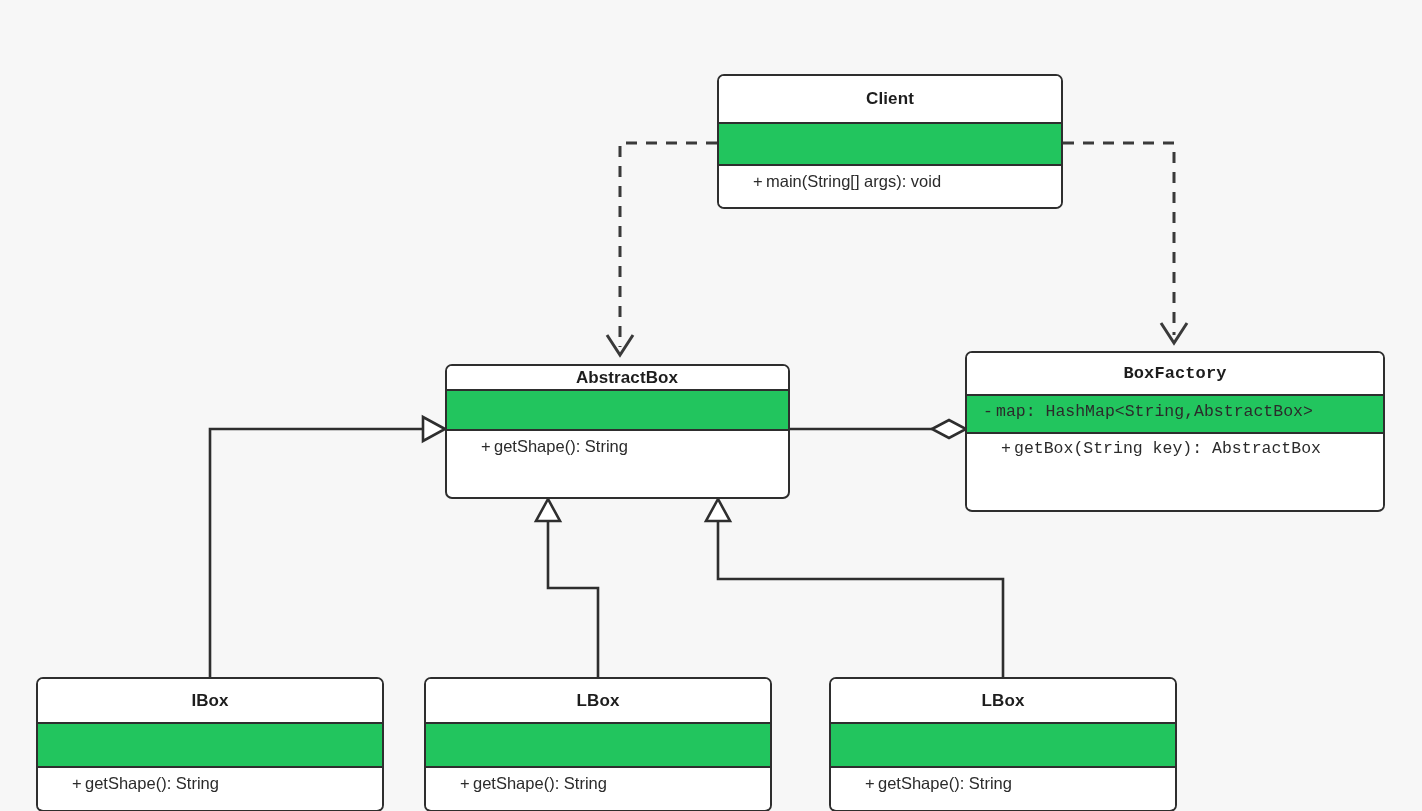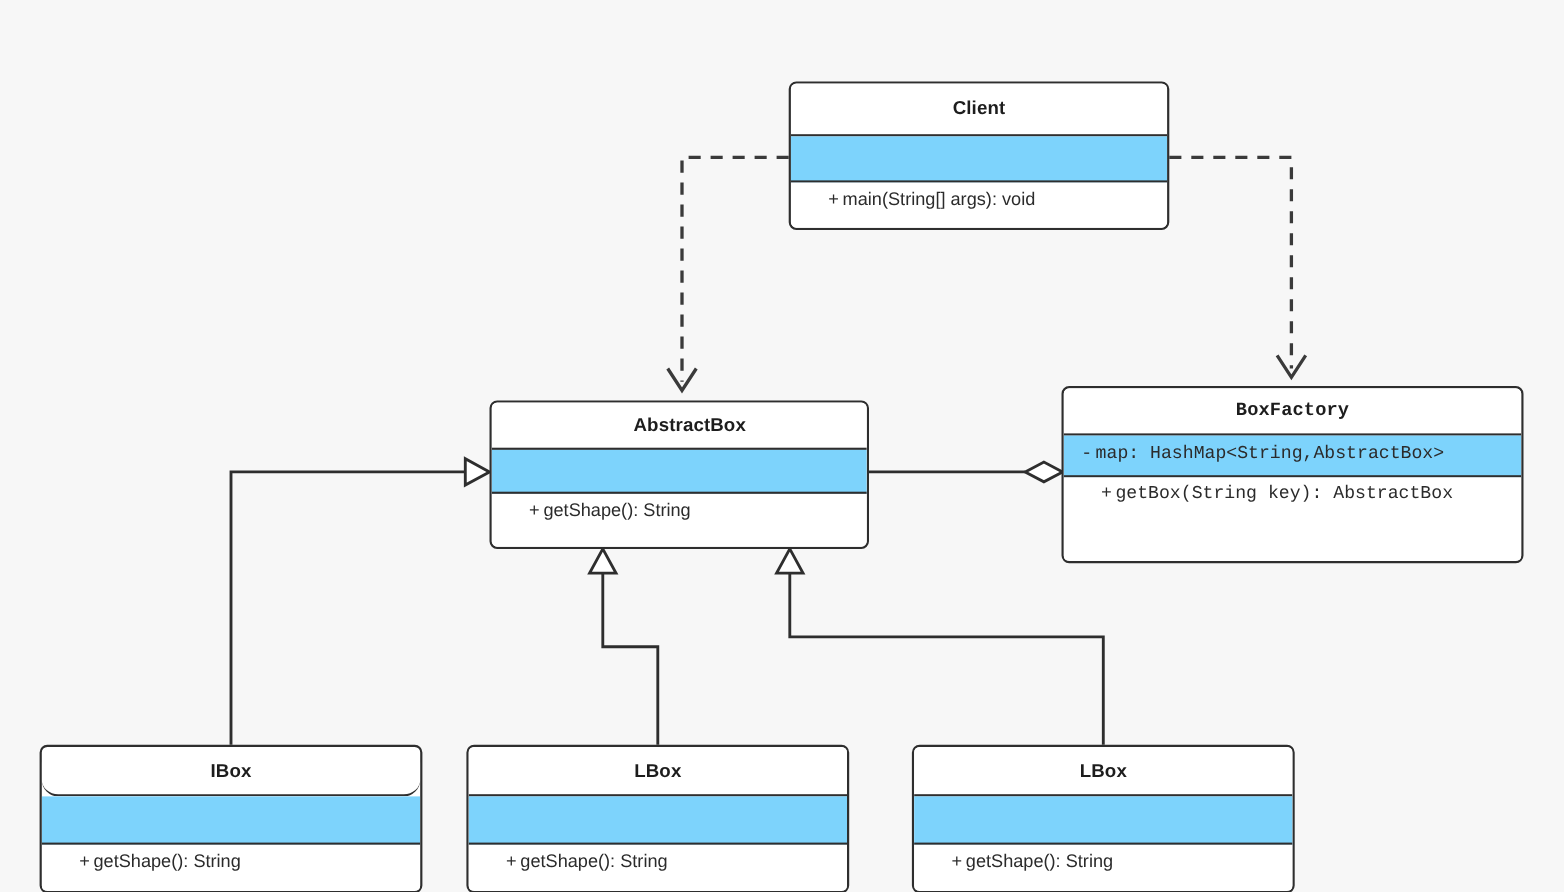--- a/index.html
+++ b/index.html
@@ -46,21 +46,21 @@
     font-weight: bold;
     font-size: 17px;
     letter-spacing: 0.1px;
     color: #1d1d1d;
     border-bottom: 2.5px solid #2e2e2e;
     background: #ffffff;
   }
   .uml-attr-row {
     box-sizing: border-box;
     border-bottom: 2.5px solid #2e2e2e;
-    background: #7dd3fc;
+    background: #22c55e;
     padding: 4px 0 0 0;
   }
   .uml-method-row {
     box-sizing: border-box;
     background: #ffffff;
     padding: 3px 0 0 18px;
   }
   .uml-member {
     font-size: 16.5px;
     line-height: 24px;
@@ -121,21 +121,21 @@
       <div class="empty-compartment"></div>
     </div>
     <div class="uml-method-row" style="height:42.5px;">
       <div class="uml-member">
         <span class="vis">+</span><span>main(String[] args): void</span>
       </div>
     </div>
   </div>
 
   <div class="uml-class" style="left:445px; top:325px; width:345px; height:135px;">
-    <div class="uml-name-row" style="height:43px;padding-left:19px;">AbstractBox</div>
+    <div class="uml-name-row" style="height:25px;padding-left:19px;">AbstractBox</div>
     <div class="uml-attr-row" style="height:40px;">
       <div class="empty-compartment"></div>
     </div>
     <div class="uml-method-row" style="height:49px;">
       <div class="uml-member">
         <span class="vis">+</span><span>getShape(): String</span>
       </div>
     </div>
   </div>
 
@@ -147,21 +147,21 @@
       </div>
     </div>
     <div class="uml-method-row" style="height:75px;">
       <div class="uml-member">
         <span class="vis">+</span><span>getBox(String key): AbstractBox</span>
       </div>
     </div>
   </div>
 
   <div class="uml-class" style="left:36px; top:638px; width:348px; height:135px;">
-    <div class="uml-name-row" style="height:45px;border-radius:15px;">IBox</div>
+    <div class="uml-name-row" style="height:45px;">IBox</div>
     <div class="uml-attr-row" style="height:44px;">
       <div class="empty-compartment"></div>
     </div>
     <div class="uml-method-row" style="height:41px;">
       <div class="uml-member">
         <span class="vis">+</span><span>getShape(): String</span>
       </div>
     </div>
   </div>
 

